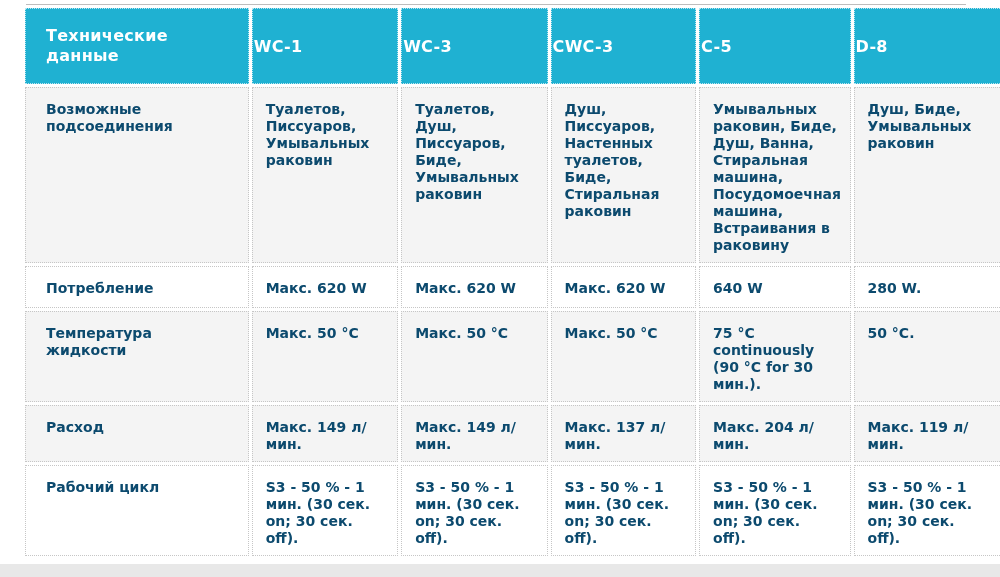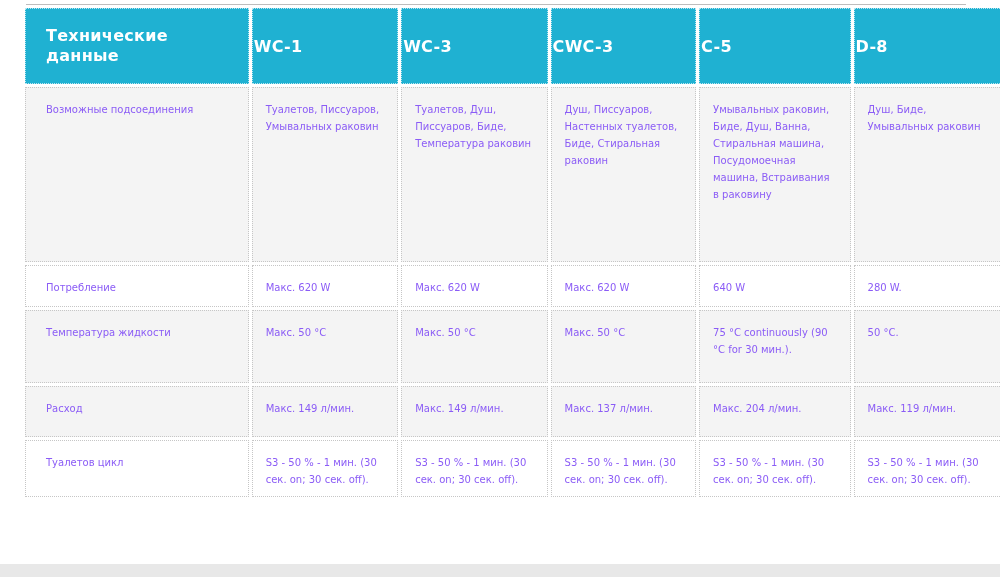--- a/index.html
+++ b/index.html
@@ -48,26 +48,27 @@
     padding-left: 20px;
   }
   th.corner .corner-text {
     display: inline-block;
     max-width: 150px;
     line-height: 1.25;
   }
   td {
     border: 1px dotted #c6c6c6;
     background: #ffffff;
-    color: #8b5cf6;
-    font-size: 10px;
+    color: #0c4a6e;
+    font-size: 14px;
     line-height: 17px;
     vertical-align: top;
     padding: 13px 12px 8px 13px;
     overflow: hidden;
+    font-weight: bold;
   }
   td.label { padding-left: 20px; }
   tr.shade td { background: #f4f4f4; }
   tbody tr:nth-child(1) { height: 175px; }
   tbody tr:nth-child(2) { height: 42px; }
   tbody tr:nth-child(3) { height: 73px; }
   tbody tr:nth-child(4) { height: 51px; }
   tbody tr:nth-child(5) { height: 38px; }
   tbody tr:nth-child(6) { height: 81px; }
   .bottom-strip {
@@ -100,21 +101,21 @@
       <th>WC-3</th>
       <th>CWC-3</th>
       <th>C-5</th>
       <th>D-8</th>
     </tr>
   </thead>
   <tbody>
     <tr class="shade">
       <td class="label">Возможные подсоединения</td>
       <td>Туалетов, Писсуаров, Умывальных раковин</td>
-      <td>Туалетов, Душ, Писсуаров, Биде, Температура раковин</td>
+      <td>Туалетов, Душ, Писсуаров, Биде, Умывальных раковин</td>
       <td>Душ, Писсуаров, Настенных туалетов, Биде, Стиральная раковин</td>
       <td>Умывальных раковин, Биде, Душ, Ванна, Стиральная машина, Посудомоечная машина, Встраивания в раковину</td>
       <td>Душ, Биде, Умывальных раковин</td>
     </tr>
     <tr>
       <td class="label">Потребление</td>
       <td>Макс. 620 W</td>
       <td>Макс. 620 W</td>
       <td>Макс. 620 W</td>
       <td>640 W</td>
@@ -130,21 +131,21 @@
     </tr>
     <tr class="shade">
       <td class="label">Расход</td>
       <td>Макс. 149 л/мин.</td>
       <td>Макс. 149 л/мин.</td>
       <td>Макс. 137 л/мин.</td>
       <td>Макс. 204 л/мин.</td>
       <td>Макс. 119 л/мин.</td>
     </tr>
     <tr>
-      <td class="label">Туалетов цикл</td>
+      <td class="label">Рабочий цикл</td>
       <td>S3 - 50 % - 1 мин. (30 сек. on; 30 сек. off).</td>
       <td>S3 - 50 % - 1 мин. (30 сек. on; 30 сек. off).</td>
       <td>S3 - 50 % - 1 мин. (30 сек. on; 30 сек. off).</td>
       <td>S3 - 50 % - 1 мин. (30 сек. on; 30 сек. off).</td>
       <td>S3 - 50 % - 1 мин. (30 сек. on; 30 сек. off).</td>
     </tr>
   </tbody>
 </table>
 
 <div class="bottom-strip"></div>

